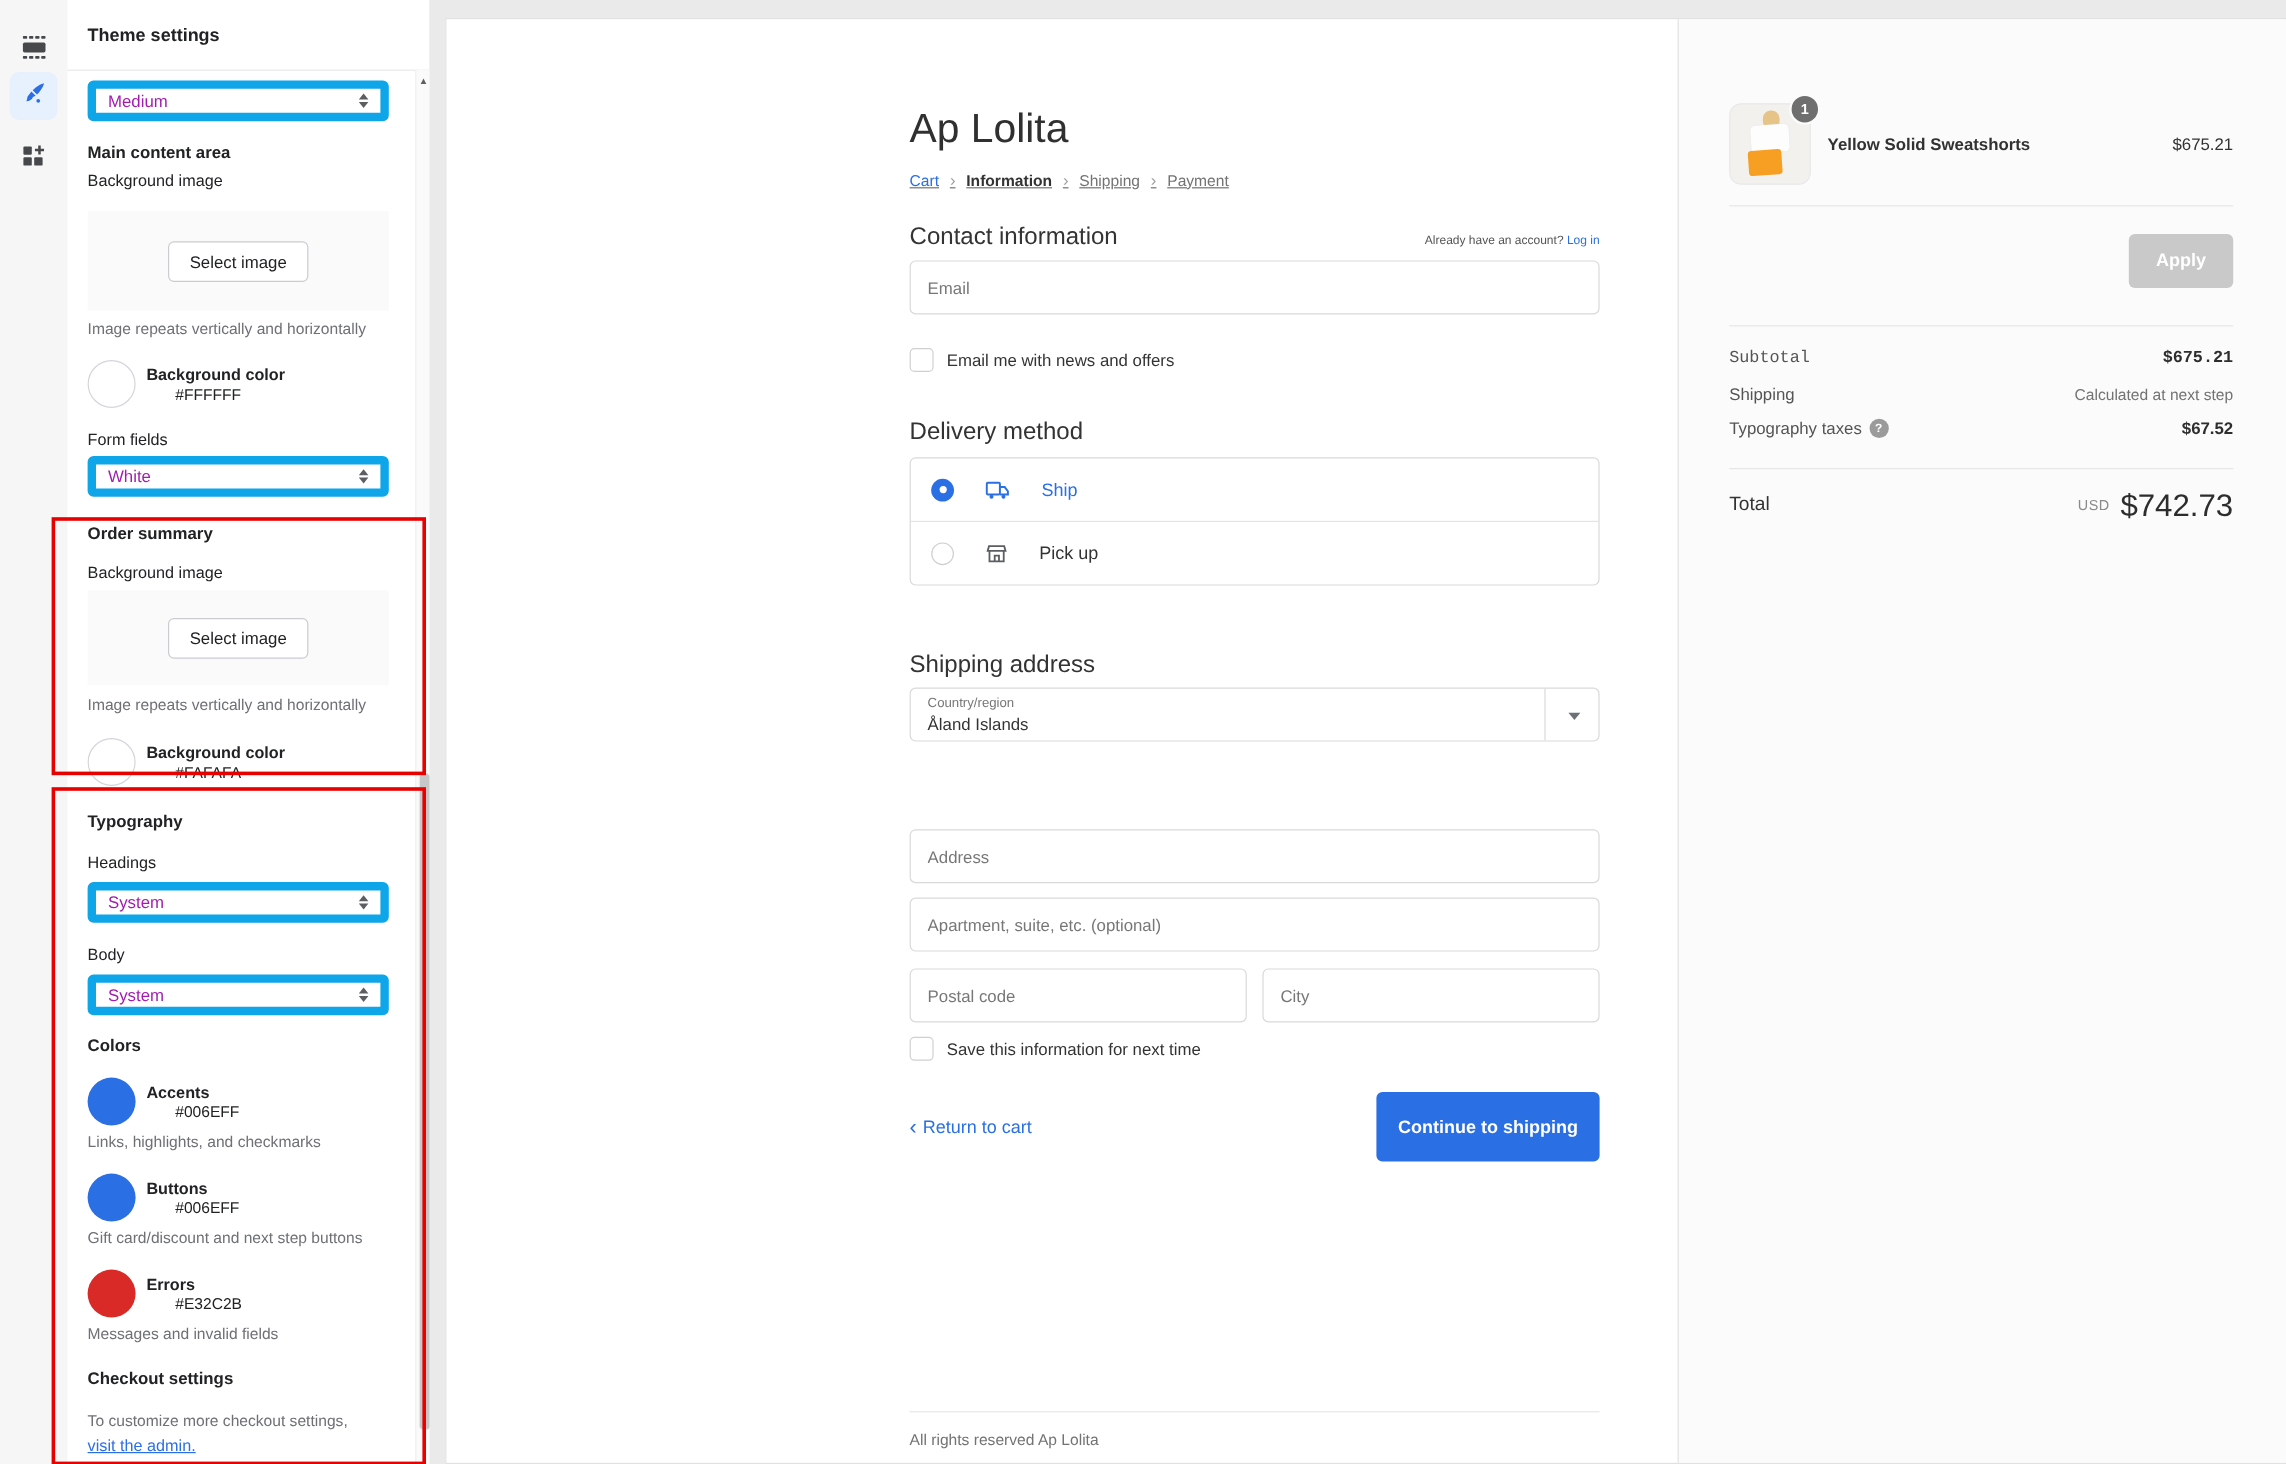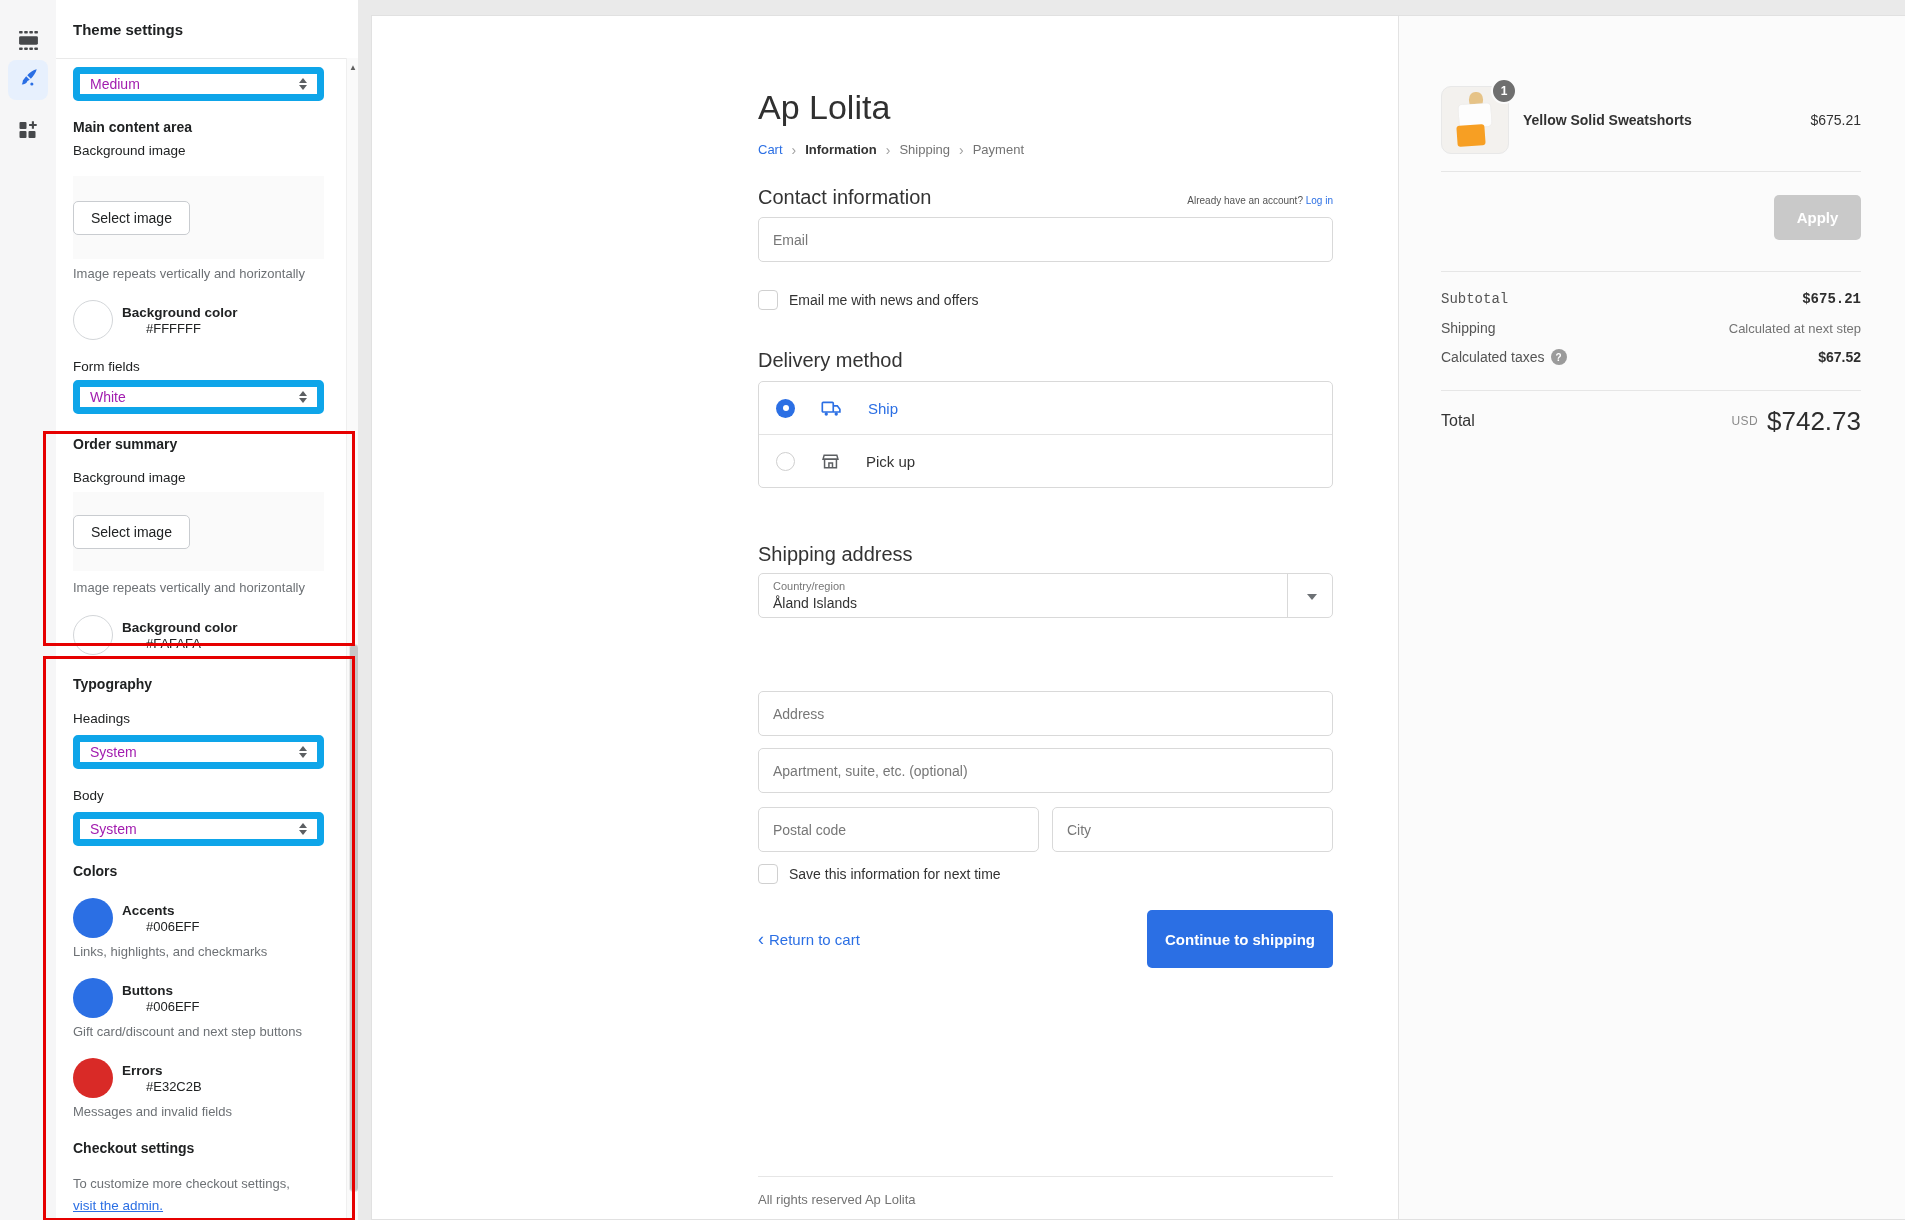--- a/index.html
+++ b/index.html
@@ -19,21 +19,21 @@
   #panel-header{position:absolute;left:0;top:0;width:100%;height:58px;border-bottom:1px solid #e9e9e9;display:flex;align-items:center;}
   #panel-header .t{margin-left:17px;font-size:15px;font-weight:700;color:#202223;}
   .p-el{position:absolute;left:17px;width:251px;}
   .sel{height:34px;border:7px solid #0ea5e9;border-radius:5px;background:#fff;display:flex;align-items:center;justify-content:space-between;padding:0 10px;font-size:14px;color:#a21caf;box-sizing:border-box;cursor:pointer;}
   .stepper{display:flex;flex-direction:column;gap:2px;align-items:center;}
   .tri-up{width:0;height:0;border-left:4px solid transparent;border-right:4px solid transparent;border-bottom:5px solid #5c5f62;}
   .tri-dn{width:0;height:0;border-left:4px solid transparent;border-right:4px solid transparent;border-top:5px solid #5c5f62;}
   .phead{font-size:14px;font-weight:700;color:#202223;}
   .plabel{font-size:13.5px;color:#202223;}
   .pnote{font-size:13px;color:#6d7175;}
-  .well{background:#fafafa;display:flex;align-items:center;justify-content:flex-start;}
+  .well{background:#fafafa;display:flex;align-items:center;justify-content:center;}
   .btn-light{background:#fff;border:1px solid #c9ccd0;border-radius:5px;font-size:14px;color:#202223;padding:8px 17px;cursor:pointer;font-family:inherit;}
   .swatch-row{display:flex;align-items:center;gap:9px;height:40px;}
   .swatch{width:40px;height:40px;border-radius:50%;flex:0 0 auto;cursor:pointer;box-sizing:border-box;}
   .swatch.light{background:#fff;border:1px solid #d3d6d9;}
   .swatch.blue{background:#2b6fe4;}
   .swatch.red{background:#d92a27;}
   .swatch-name{font-size:13.5px;font-weight:700;color:#202223;line-height:17px;}
   .swatch-hex{font-size:13px;color:#202223;line-height:16px;margin-left:24px;}
   .admin-link{font-size:13.5px;color:#2b6fe4;text-decoration:underline;cursor:pointer;}
   
@@ -41,21 +41,21 @@
   #pscroll .arrow{position:absolute;top:5px;left:0;width:12px;text-align:center;font-size:8px;color:#606060;cursor:pointer;}
   #pscroll .thumb{position:absolute;left:2px;top:586px;width:8px;height:546px;background:#c7c7c7;border-radius:4px;cursor:pointer;}
   
   .redbox{position:absolute;border:3px solid #e60000;z-index:60;pointer-events:none;}
   
   #preview{left:358px;top:0;width:1547px;height:1220px;background:#eaeaea;}
   #card{position:absolute;left:13px;top:15px;width:1534px;height:1205px;background:#ffffff;border:1px solid #e1e1e1;box-sizing:border-box;}
   #main-col{position:absolute;left:386px;top:0;width:575px;height:100%;}
   .m-el{position:absolute;left:0;width:575px;box-sizing:border-box;}
   h1.store{font-size:34px;font-weight:400;color:#303030;margin:0;}
-  .crumbs{font-size:13px;color:#737373;display:flex;align-items:flex-start;gap:9px;}
+  .crumbs{font-size:13px;color:#737373;display:flex;align-items:center;gap:9px;text-decoration:underline;}
   .crumbs .sep{color:#a0a0a0;font-size:14px;}
   .crumbs .link{color:#2b6fe4;cursor:pointer;}
   .crumbs .current{color:#333;font-weight:700;}
   .sect-head{font-size:20px;font-weight:400;color:#333;}
   .row-flex{display:flex;align-items:baseline;justify-content:space-between;}
   .acct{font-size:10px;color:#545454;}
   .acct .link{color:#2b6fe4;cursor:pointer;}
   .input{border:1px solid #d9d9d9;border-radius:5px;height:45px;font-size:14px;padding:0 14px;color:#333;background:#fff;box-sizing:border-box;width:100%;font-family:inherit;outline:none;}
   .input::placeholder{color:#777;}
   .cb{width:18px;height:18px;border:1px solid #d0d0d0;border-radius:4px;background:#fff;flex:0 0 auto;cursor:pointer;}
@@ -369,21 +369,21 @@
       <div class="s-el tot-row" style="top:273px;font-family:Liberation Mono, monospace;">
         <span class="tot-lab">Subtotal</span>
         <span class="tot-val">$675.21</span>
       </div>
       <div class="s-el tot-row" style="top:302px;">
         <span class="tot-lab">Shipping</span>
         <span class="tot-val muted">Calculated at next step</span>
       </div>
       <div class="s-el tot-row" style="top:331px;">
         <span class="tot-lab">
-          <span>Calculated taxes</span>
+          <span>Typography taxes</span>
           <span class="help">?</span>
         </span>
         <span class="tot-val">$67.52</span>
       </div>
 
       <div class="s-el s-hr" style="top:374px;"></div>
 
       <div class="s-el grand" style="top:385px;">
         <span class="lab">Total</span>
         <span class="right">

